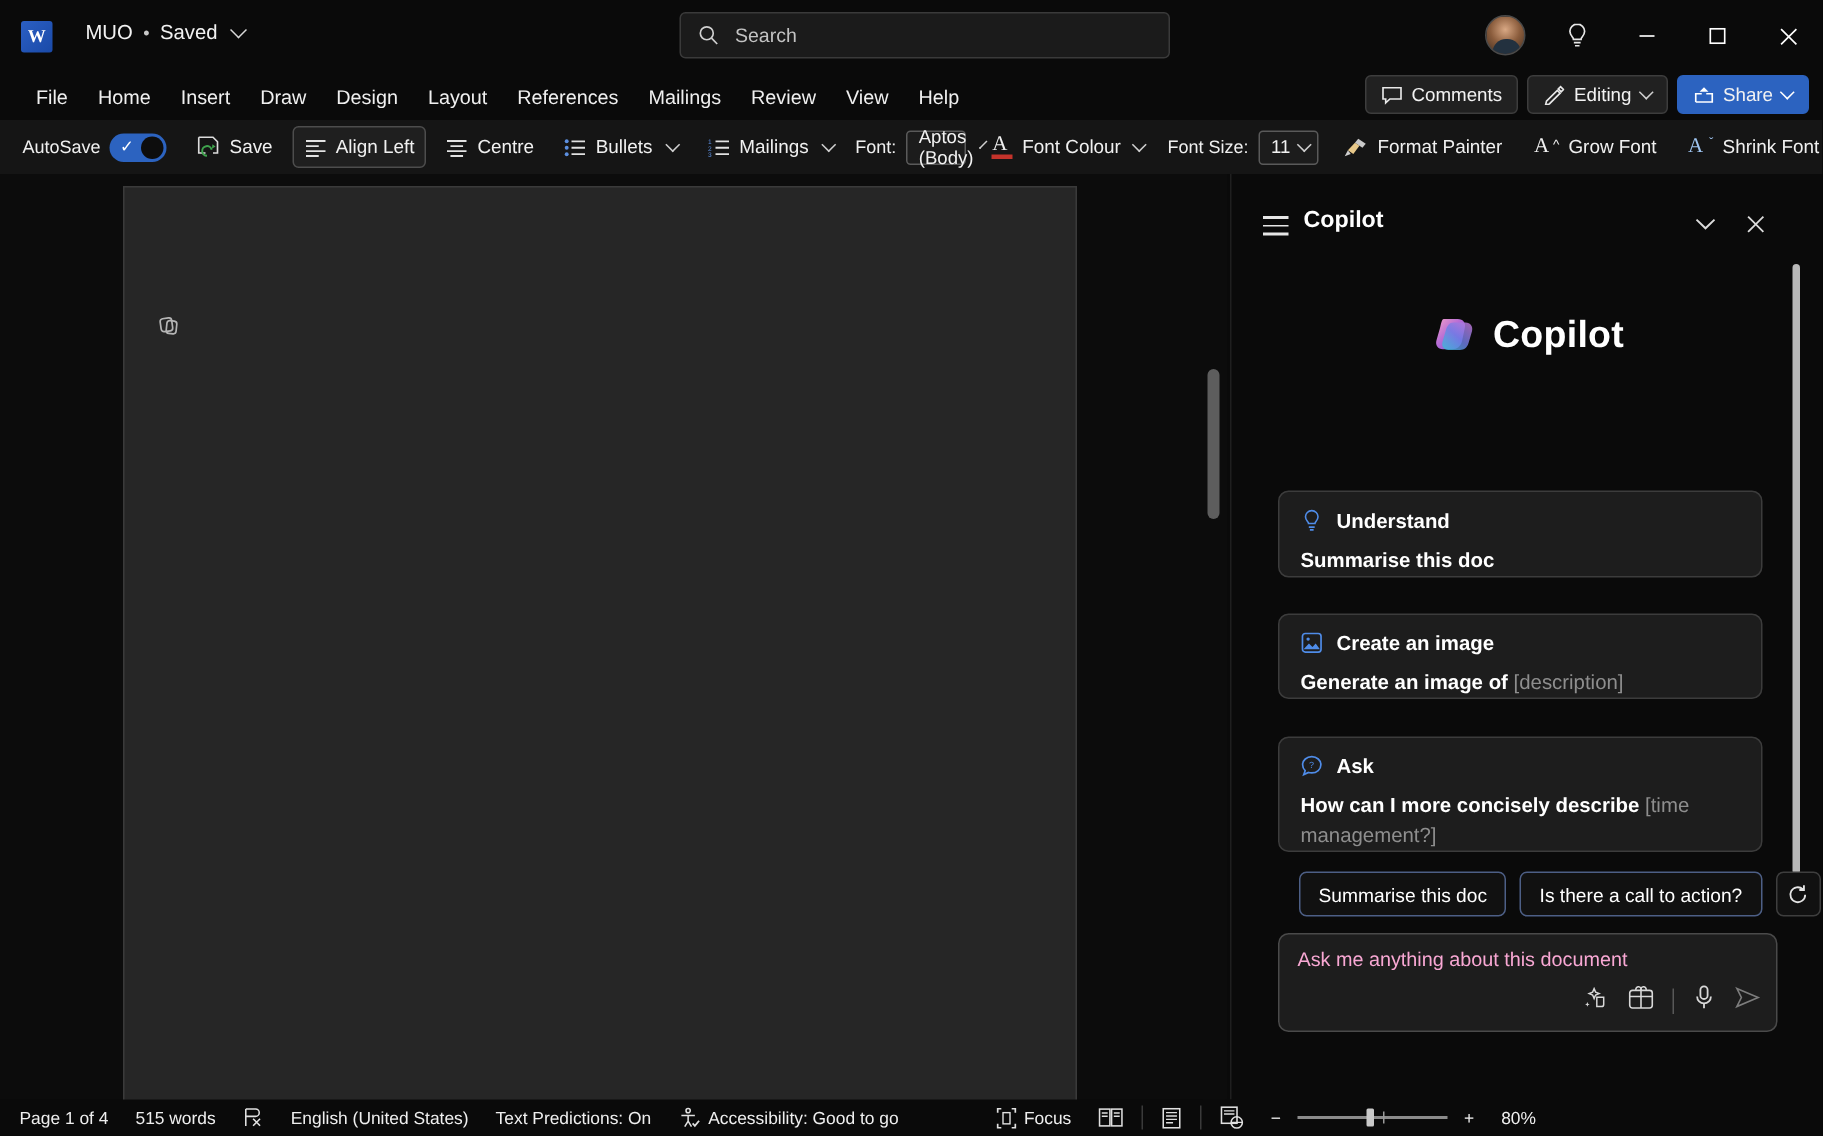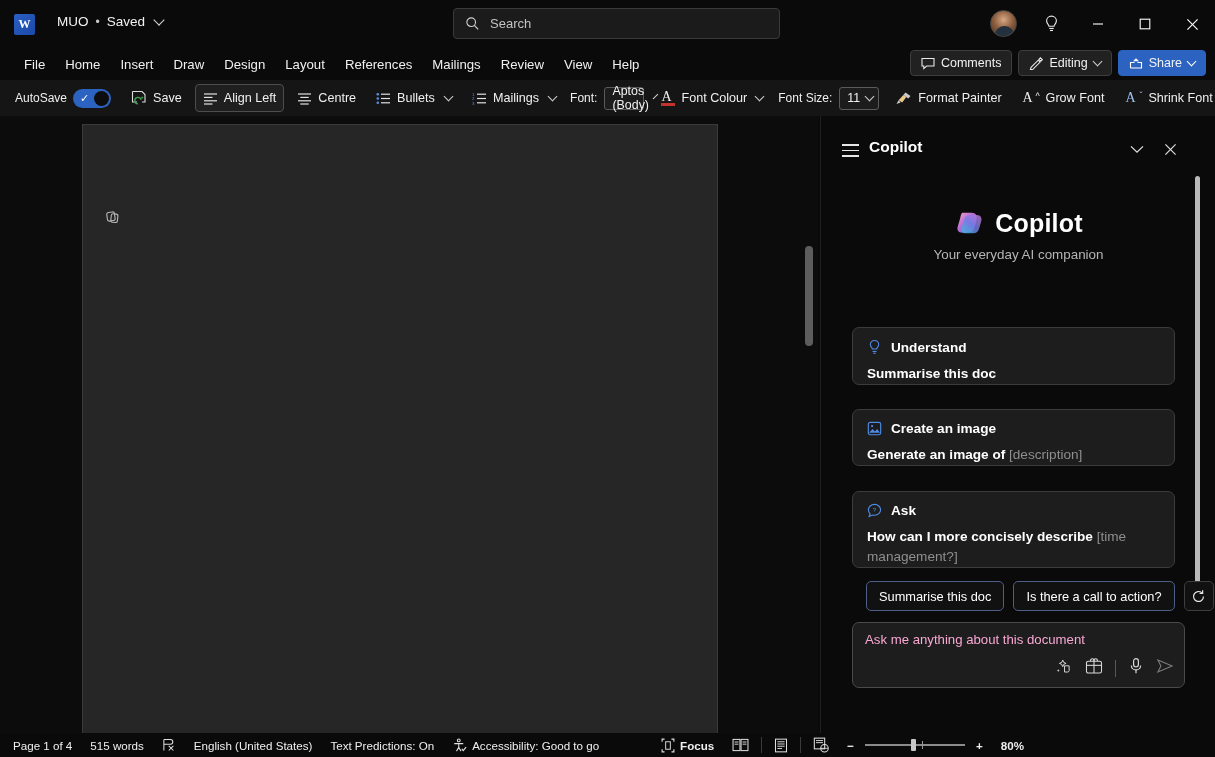--- a/index.html
+++ b/index.html
@@ -195,21 +195,21 @@
     background: #b9b9b9; border-radius: 3px; cursor: pointer;
   }
 
   
   .statusbar {
     position: absolute; bottom: 0; left: 0; width: 1039px; height: 24px;
     background: #0a0a0a; display: flex; align-items: center;
     font-size: 11.6px; color: #efefef;
   }
   .sb-item { display: flex; align-items: center; gap: 5px; padding: 0 9px; height: 24px; cursor: pointer; white-space: nowrap; }
-  .sb-right { position: absolute; right: 6px; display: flex; align-items: center; height: 24px; font-weight: bold; }
+  .sb-right { position: absolute; right: 6px; display: flex; align-items: center; height: 24px; }
   .zoom-track { position: relative; width: 100px; height: 2px; background: #8b8b8b; margin: 0 9px; }
   .zoom-thumb { position: absolute; left: 46px; top: -5px; width: 5px; height: 12px; background: #c9c9c9; border-radius: 1px; }
   .zoom-mid { position: absolute; left: 57px; top: -3px; width: 1px; height: 8px; background: #9a9a9a; }
   .sep-line { width:1px; height:16px; background:#3a3a3a; margin:0 3px; }
 </style>
 </head>
 <body>
 
 <div id="app">
 
@@ -461,21 +461,20 @@
                 <stop offset="0%" stop-color="#36c2d6"></stop>
                 <stop offset="50%" stop-color="#6f7de6"></stop>
                 <stop offset="100%" stop-color="#c978d8"></stop>
               </linearGradient>
             </defs>
             <path d="M9 5h10c4 0 6 3 5 6.5L22 21c-1 3.4-3.4 5.5-6.6 5.5H8.5c-3.6 0-5.6-3-4.6-6.4l2.6-9C7.3 7.3 8 5 9 5z" fill="url(#cpg1)"></path>
             <path d="M16 7.5h8.5c3.6 0 5.6 3 4.6 6.4l-2.4 8.2c-1 3.3-3 4.9-6.2 4.9H12.5c-3.4 0-5.2-2.6-4.3-5.8l2.3-8c.9-3.3 2.6-5.7 5.5-5.7z" fill="url(#cpg2)" opacity="0.82"></path>
           </svg>
           <span class="cp-hero-name">Copilot</span>
         </div>
-        <div class="cp-sub">Your everyday AI companion</div>
       </div>
 
       <div class="card" style="top:163px">
         <div class="card-head">
           <svg width="15" height="16" viewBox="0 0 16 18">
             <path d="M8 1.6c-2.7 0-4.7 2.1-4.7 4.6 0 1.8 1 2.9 1.7 3.8.4.5.6.9.6 1.3h4.8c0-.4.2-.8.6-1.3.7-.9 1.7-2 1.7-3.8 0-2.5-2-4.6-4.7-4.6z" fill="none" stroke="#4f8ce8" stroke-width="1.2"></path>
             <line x1="5.8" y1="14" x2="10.2" y2="14" stroke="#4f8ce8" stroke-width="1.2"></line>
             <line x1="6.6" y1="16" x2="9.4" y2="16" stroke="#4f8ce8" stroke-width="1.2"></line>
           </svg>
           <span class="ct">Understand</span>

